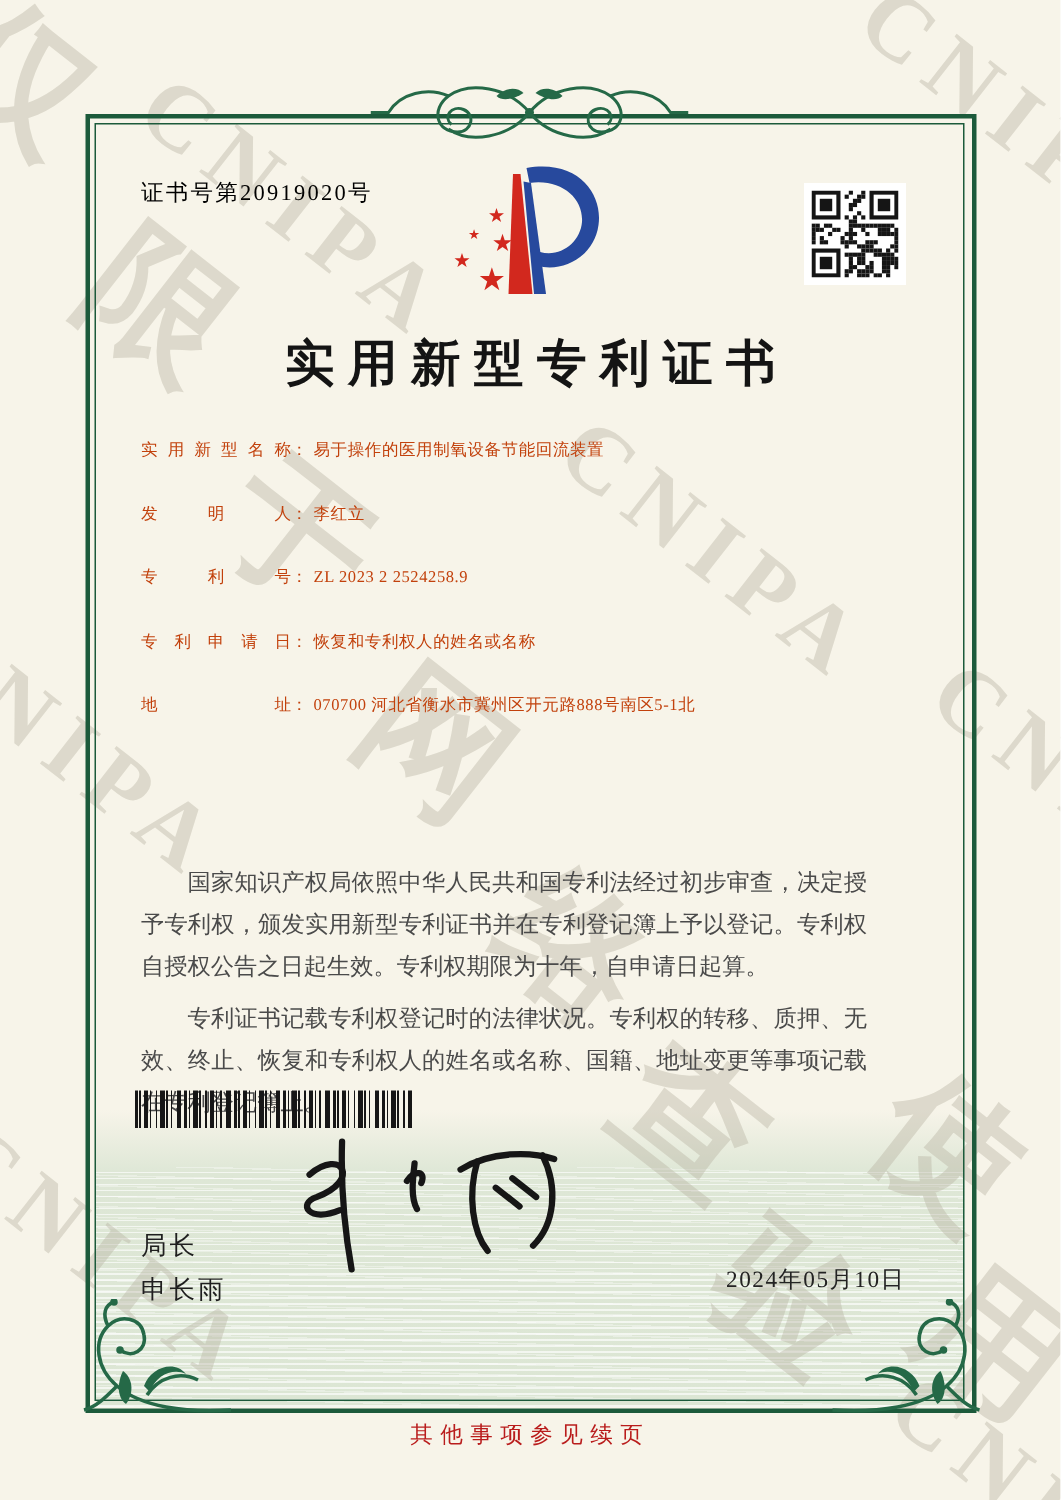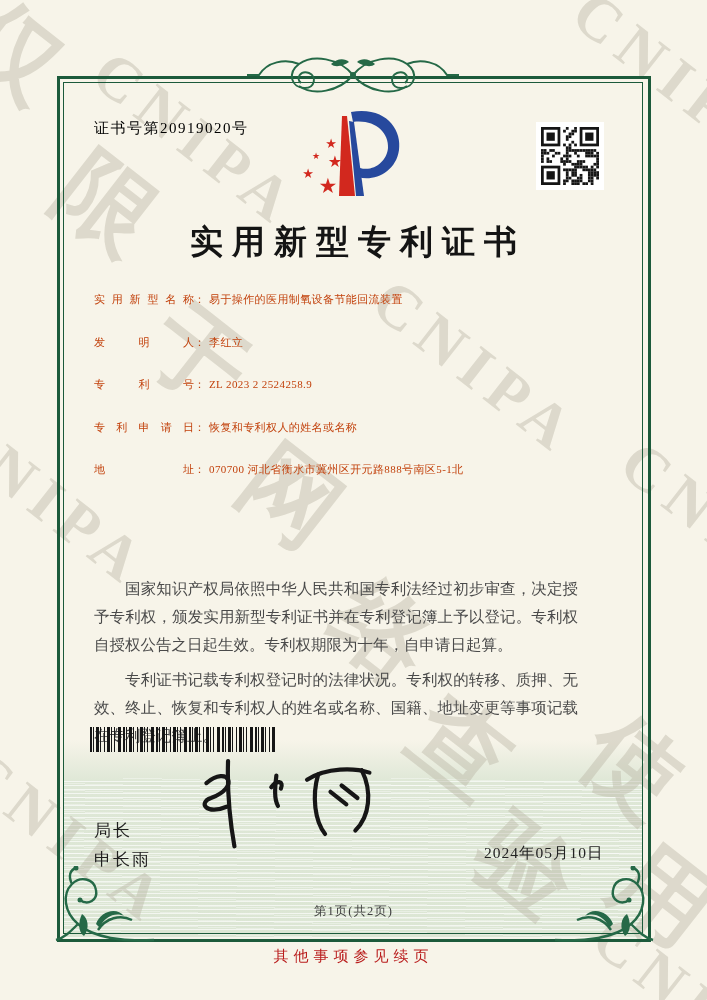--- a/index.html
+++ b/index.html
@@ -341,17 +341,16 @@
       <path d="M118,32 C140,20 168,22 184,28"></path>
       <path d="M130,27 C122,50 124,76 134,90"></path>
       <path d="M176,25 C186,48 182,74 166,88"></path>
       <path d="M142,46 L158,60"></path>
       <path d="M154,40 L170,54"></path>
     </g>
   </svg>
 
   <div class="abs issue-date">2024年05月10日</div>
 
-  <div class="abs page-info">第1页(共2页)</div>
 
   <div class="abs footer-note">其他事项参见续页</div>
 
 </div>
 
 </body></html>

